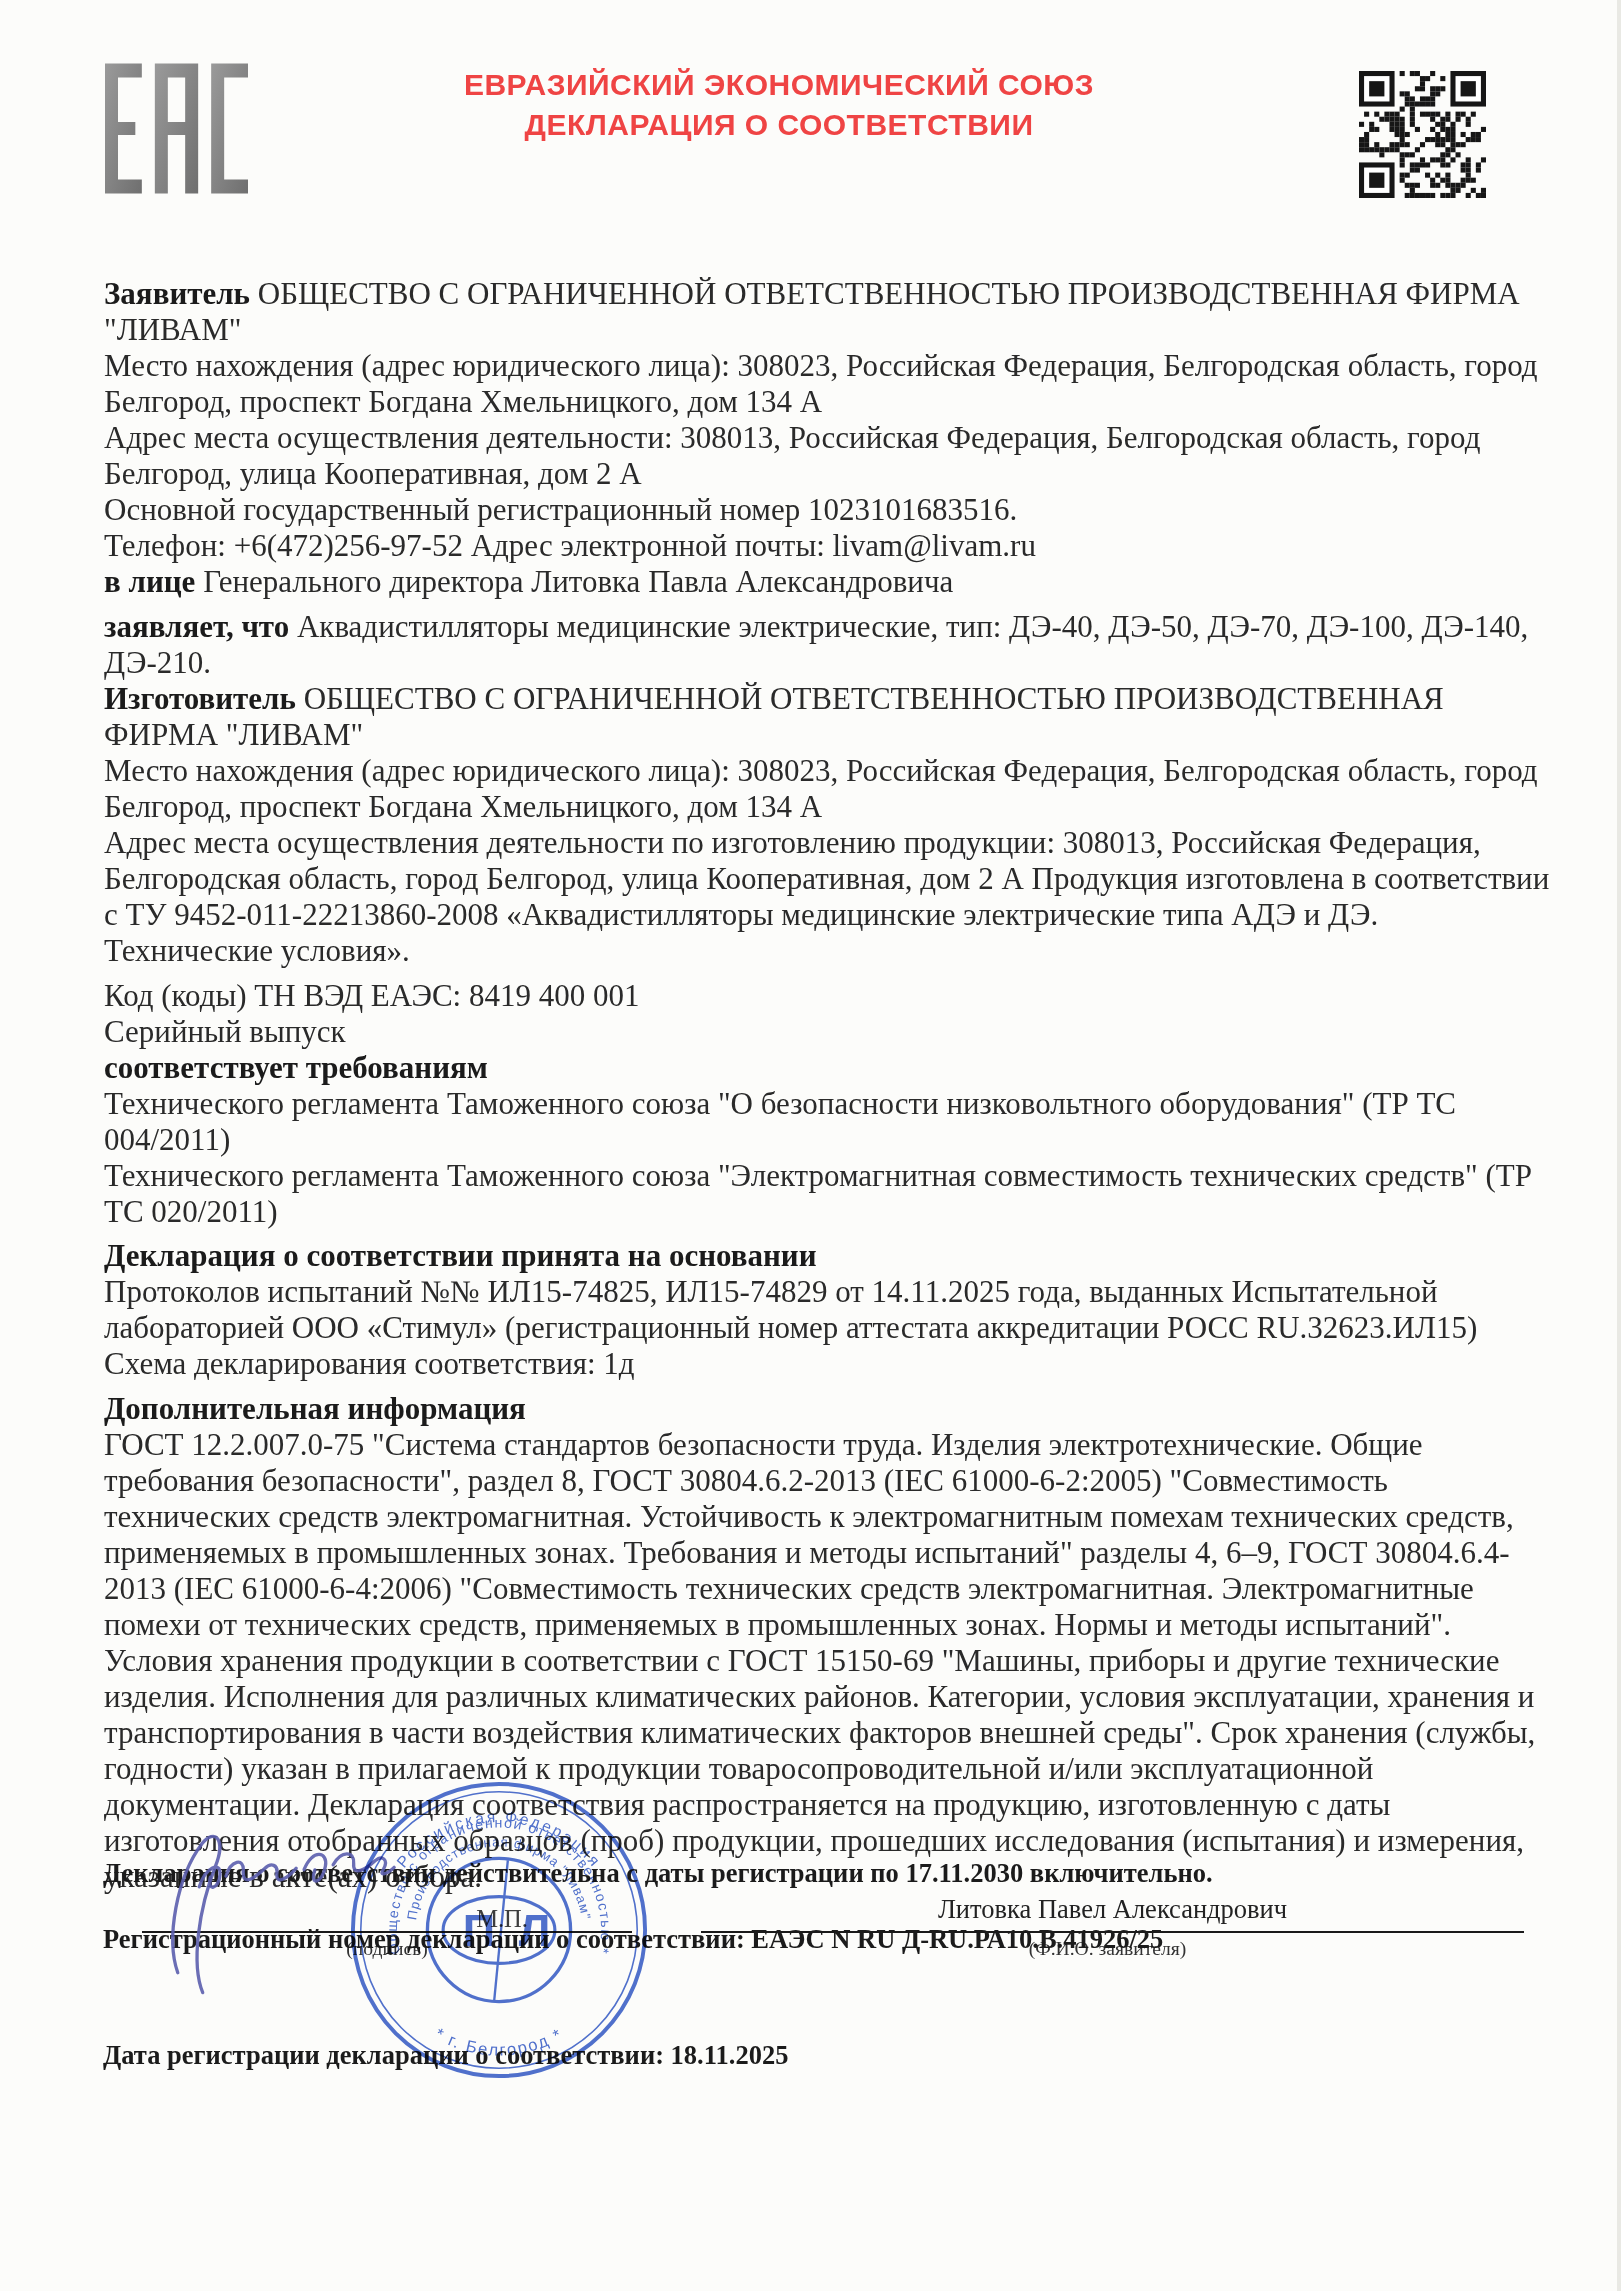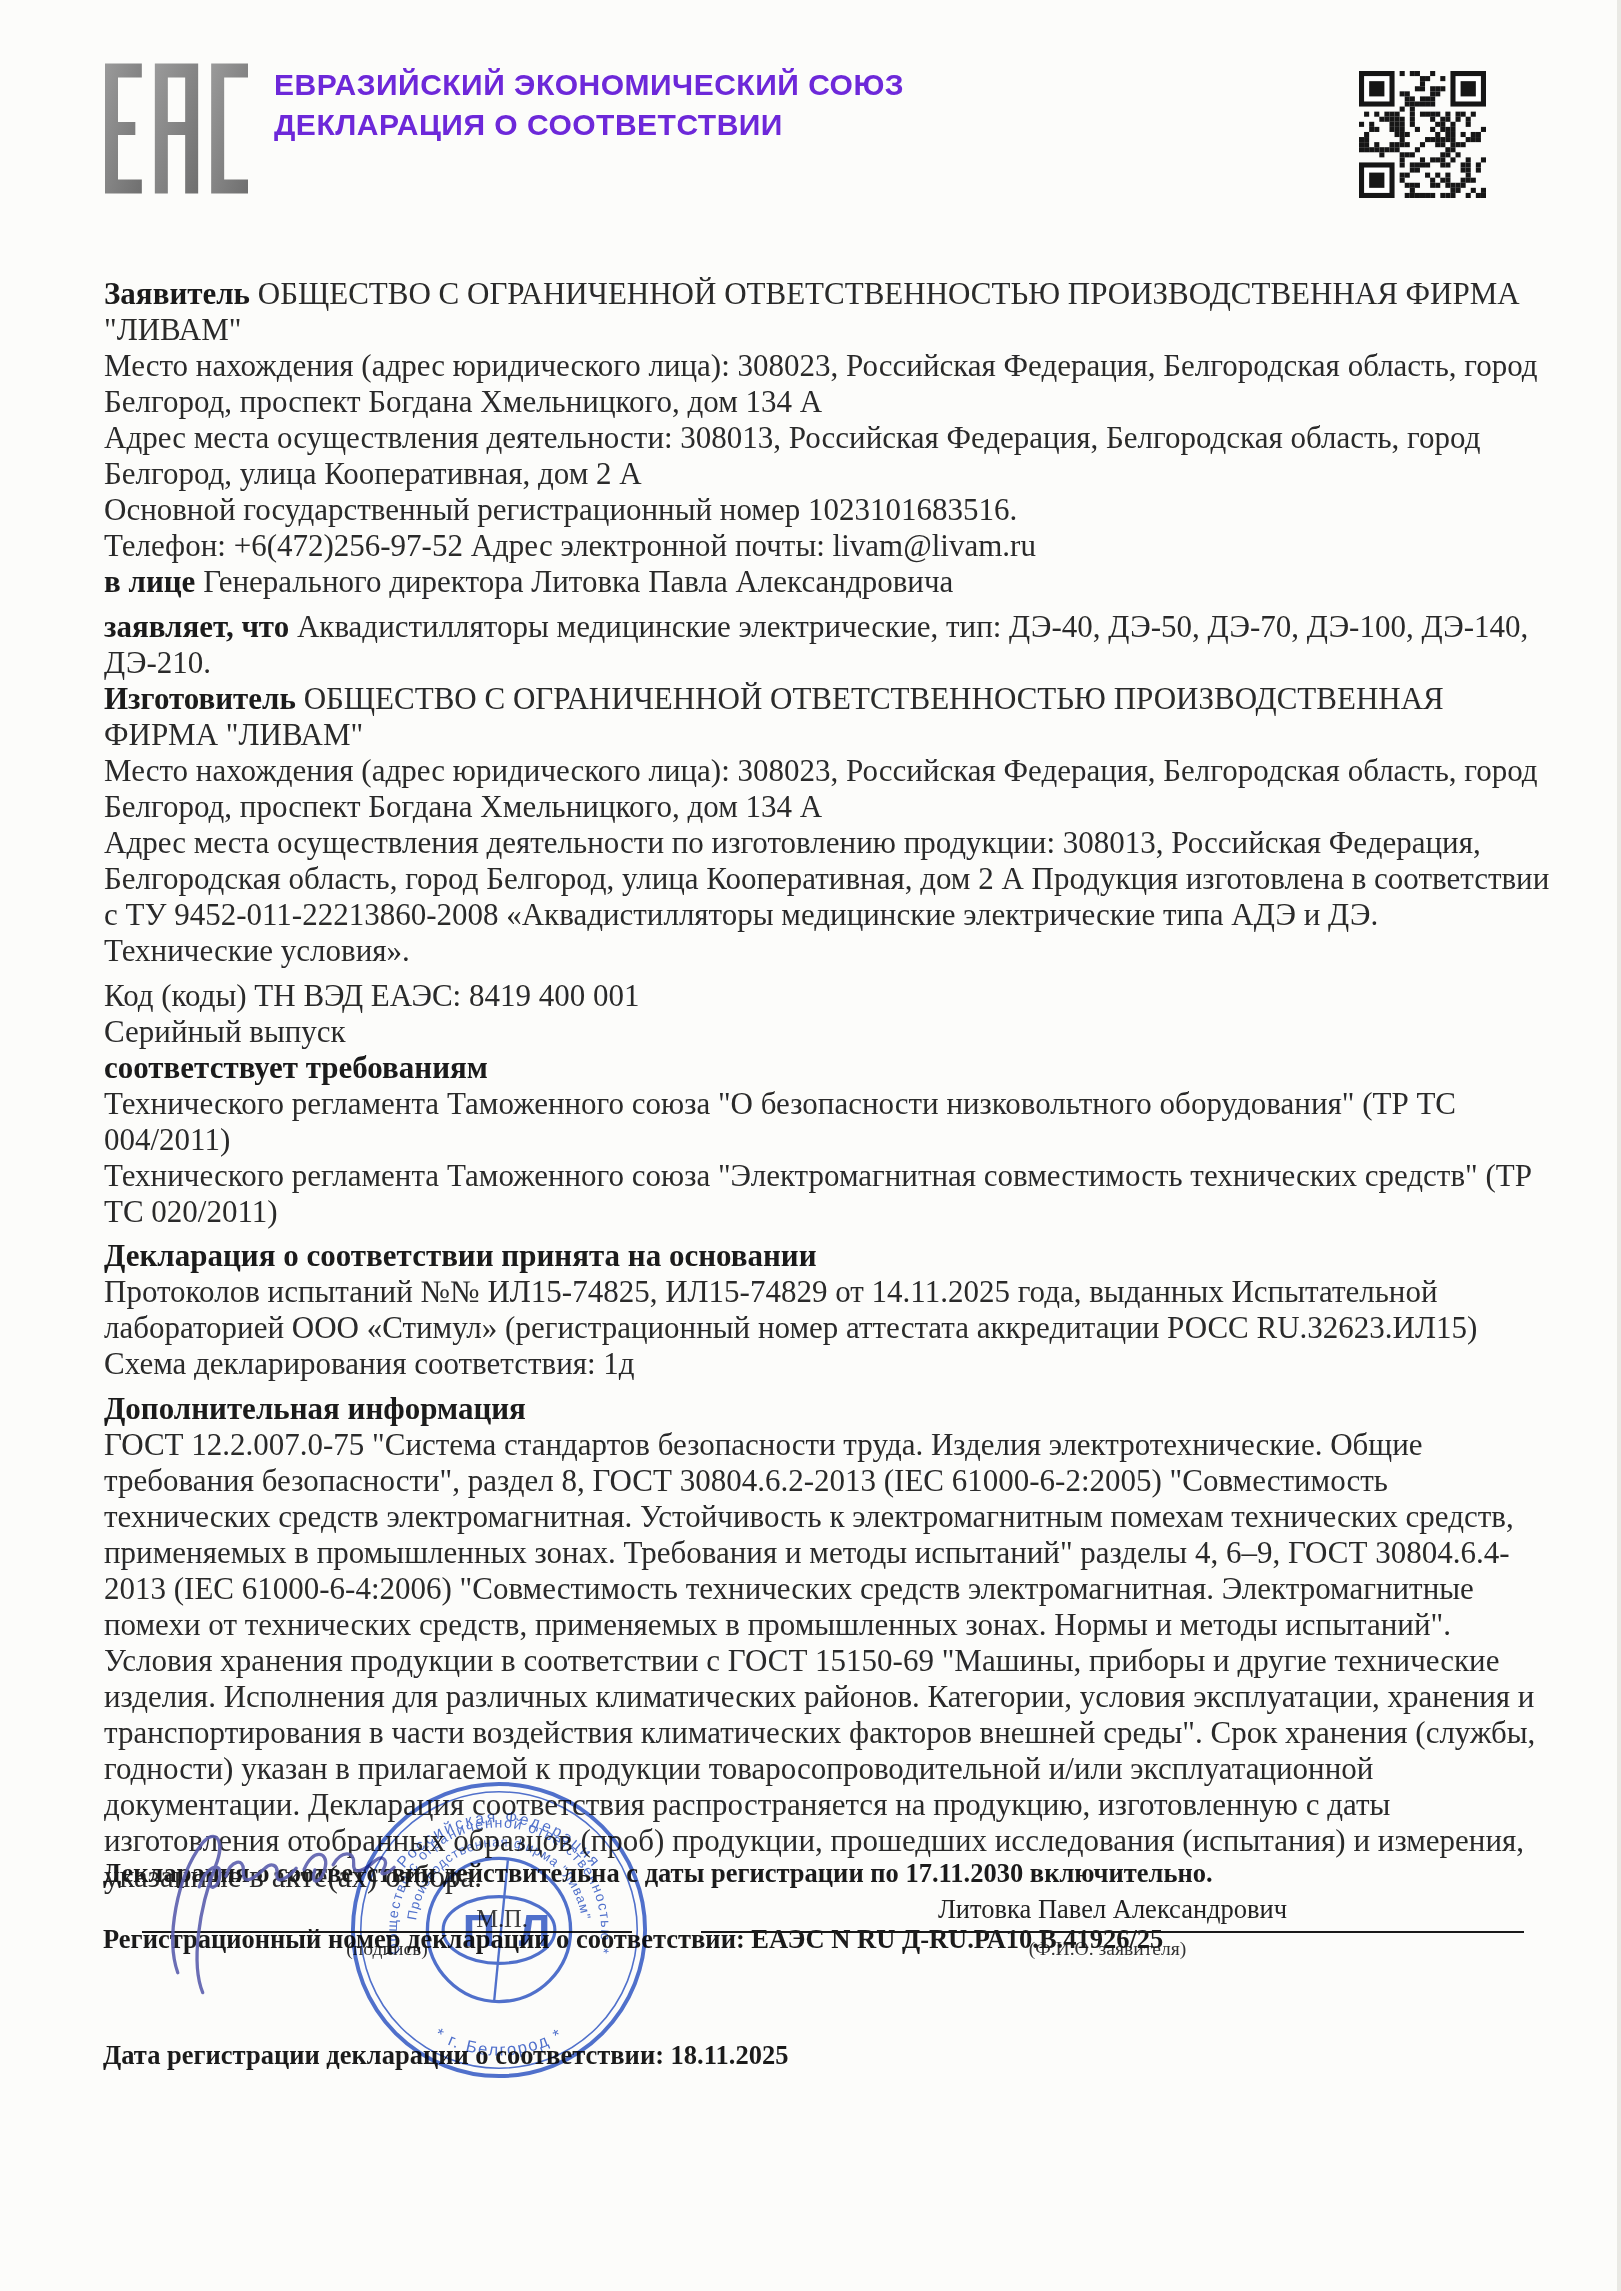--- a/index.html
+++ b/index.html
@@ -11,22 +11,22 @@
     color:#2a2a2a;
     overflow:hidden;
     margin:0 auto;
     box-shadow:0 0 13.7px rgba(0,0,0,.4);
   }
   .page::after{content:"";position:absolute;right:0;top:0;width:3.9px;height:100%;background:#e9e9e4;}
   
   .eac-logo{position:absolute;left:105px;top:63px;width:143px;height:131px;}
   .title{
     position:absolute;left:274px;top:65px;width:1010px;
-    font-family:"Liberation Sans", sans-serif;
-    font-weight:bold;font-size:30px;line-height:40px;color:#6d28d9;letter-spacing:0.5px;
+    text-align:center;font-family:"Liberation Sans", sans-serif;
+    font-weight:bold;font-size:30px;line-height:40px;color:#ef4444;letter-spacing:0.5px;
   }
   .qr{position:absolute;left:1359px;top:71px;width:127px;height:127px;}
   
   .body-text{position:absolute;left:89px;top:276px;width:1449px;font-size:31px;line-height:36px;margin-left:15px;}
   .body-text p{margin:0;}
   .gap-sm{margin-top:8.8px !important;}
   b,.bold{font-weight:bold;color:#1b1b1b;}
   
   .validity{position:absolute;left:103px;top:1858px;width:1449px;font-size:26.5px;font-weight:bold;color:#1b1b1b;}
   .signer-name{position:absolute;left:701px;top:1894px;width:823px;text-align:center;font-size:26.5px;color:#222;}

